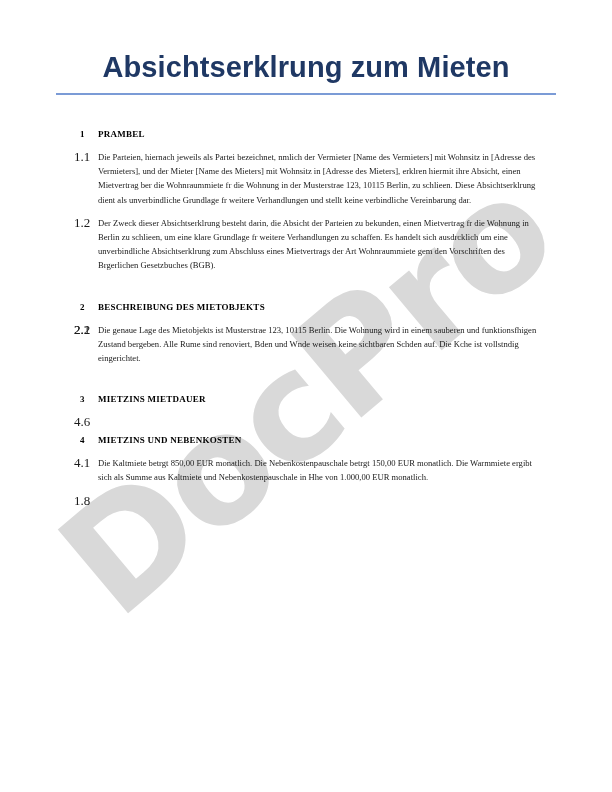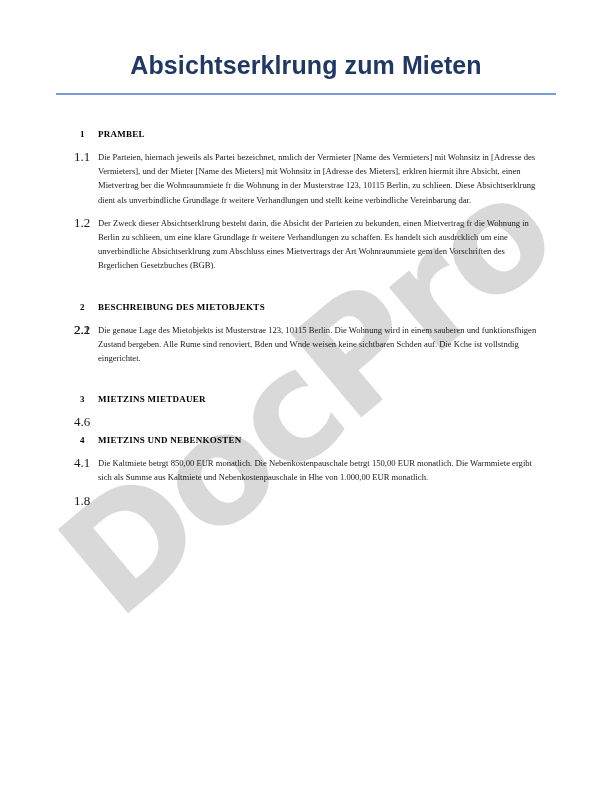--- a/index.html
+++ b/index.html
@@ -48,21 +48,21 @@
     z-index: 1;
   }
 
   .doc-title {
     position: absolute;
     left: 56px;
     top: 52px;
     width: 500px;
     text-align: center;
     font-family: "Liberation Sans", sans-serif;
-    font-size: 25px;
+    font-size: 29px;
     font-weight: 600;
     color: #1f3864;
     letter-spacing: 0.1px;
     line-height: 1.1;
   }
 
   .title-rule {
     position: absolute;
     left: 56px;
     top: 93px;

